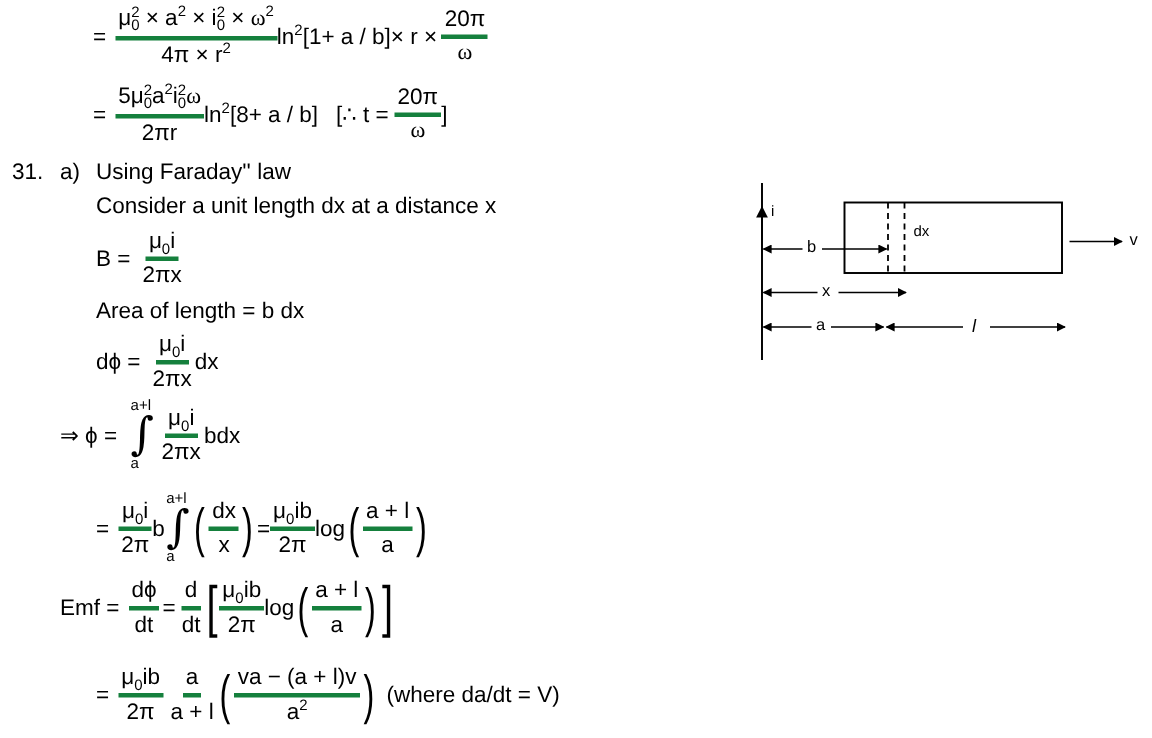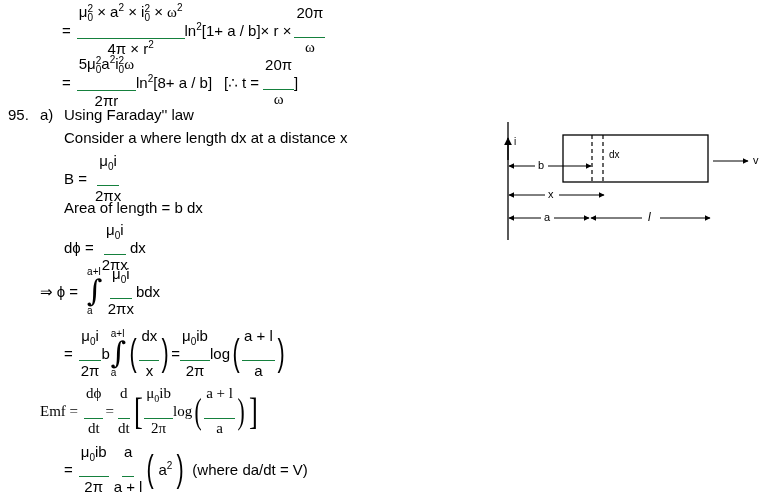--- a/index.html
+++ b/index.html
@@ -1,20 +1,20 @@
 <!DOCTYPE html>
 <html><head>
 <meta charset="utf-8">
 <style>
   html, body { margin:0; padding:0; background:#ffffff; }
   body { width:768px; height:492px; position:relative; overflow:hidden;
          font-family:"Liberation Sans", sans-serif; color:#000; font-size:15px; }
   .abs { position:absolute; white-space:nowrap; line-height:1; }
   .frac { display:inline-flex; flex-direction:column; align-items:center; vertical-align:middle; }
-  .frac .num { border-bottom:1px solid #15803d; padding:0 2px 16px 2px; line-height:1.05; }
+  .frac .num { border-bottom:3px solid #15803d; padding:0 2px 2px 2px; line-height:1.05; }
   .frac .den { padding:2px 2px 0 2px; line-height:1.05; }
   .row { display:flex; align-items:center; }
   .sup { font-size:10px; vertical-align:super; line-height:0; }
   .sub { font-size:10px; vertical-align:sub; line-height:0; }
   .ss { display:inline-flex; flex-direction:column; font-size:10px; line-height:0.9; vertical-align:middle; margin-left:0; }
   .serif { font-family:"Liberation Serif", serif; }
   .int { display:inline-flex; flex-direction:column; align-items:flex-start; vertical-align:middle; margin:0 3px; }
   .int .lim { font-size:10px; line-height:1; }
   .int .sign { font-size:30px; line-height:0.95; font-family:"DejaVu Serif", serif; }
   .paren { font-size:36px; line-height:1; font-weight:100; transform:scaleX(0.6); display:inline-block; }
@@ -56,24 +56,24 @@
   </span>
   <span><span>ln</span><span class="sup">2</span><span>[8+ a / b]</span></span>
   <span style="margin-left:12px; margin-right:4px;">[∴ t =</span>
   <span class="frac">
     <span class="num">20π</span>
     <span class="den serif">ω</span>
   </span>
   <span>]</span>
 </div>
 
-<div class="abs" style="left:8px; top:107px;">95.</div>
+<div class="abs" style="left:8px; top:107px;">31.</div>
 <div class="abs" style="left:40px; top:107px;">a)</div>
 <div class="abs" style="left:64px; top:107px;">Using Faraday'' law</div>
-<div class="abs" style="left:64px; top:130px;">Consider a where length dx at a distance x</div>
+<div class="abs" style="left:64px; top:130px;">Consider a unit length dx at a distance x</div>
 
 <div class="abs row" style="left:64px; top:153px;">
   <span style="margin-right:6px;">B =</span>
   <span class="frac">
     <span class="num">μ<span class="sub">0</span>i</span>
     <span class="den">2πx</span>
   </span>
 </div>
 
 <div class="abs" style="left:64px; top:200px;">Area of length = b dx</div>
@@ -126,21 +126,21 @@
   </span>
   <span>log</span>
   <span class="paren">(</span>
   <span class="frac">
     <span class="num">a + l</span>
     <span class="den">a</span>
   </span>
   <span class="paren">)</span>
 </div>
 
-<div class="abs row" style="left:40px; top:386px;font-family:Liberation Serif, serif;">
+<div class="abs row" style="left:40px; top:386px;">
   <span style="margin-right:6px;">Emf =</span>
   <span class="frac">
     <span class="num">dϕ</span>
     <span class="den">dt</span>
   </span>
   <span style="margin:0 2px;">=</span>
   <span class="frac">
     <span class="num">d</span>
     <span class="den">dt</span>
   </span>
@@ -164,20 +164,21 @@
   <span class="frac">
     <span class="num">μ<span class="sub">0</span>ib</span>
     <span class="den">2π</span>
   </span>
   <span class="frac" style="margin-left:3px;">
     <span class="num">a</span>
     <span class="den">a + l</span>
   </span>
   <span class="paren">(</span>
   <span class="frac">
+    <span class="num">va − (a + l)v</span>
     <span class="den">a<span class="sup">2</span></span>
   </span>
   <span class="paren">)</span>
   <span style="margin-left:6px;">(where da/dt = V)</span>
 </div>
 
 <svg class="abs" style="left:0; top:0;" width="768" height="492" viewBox="0 0 768 492">
   <defs>
     <marker id="ah" viewBox="0 0 10 10" refX="9" refY="5" markerWidth="6" markerHeight="6" orient="auto-start-reverse">
       <path d="M0,0 L10,5 L0,10 z" fill="#000"></path>

